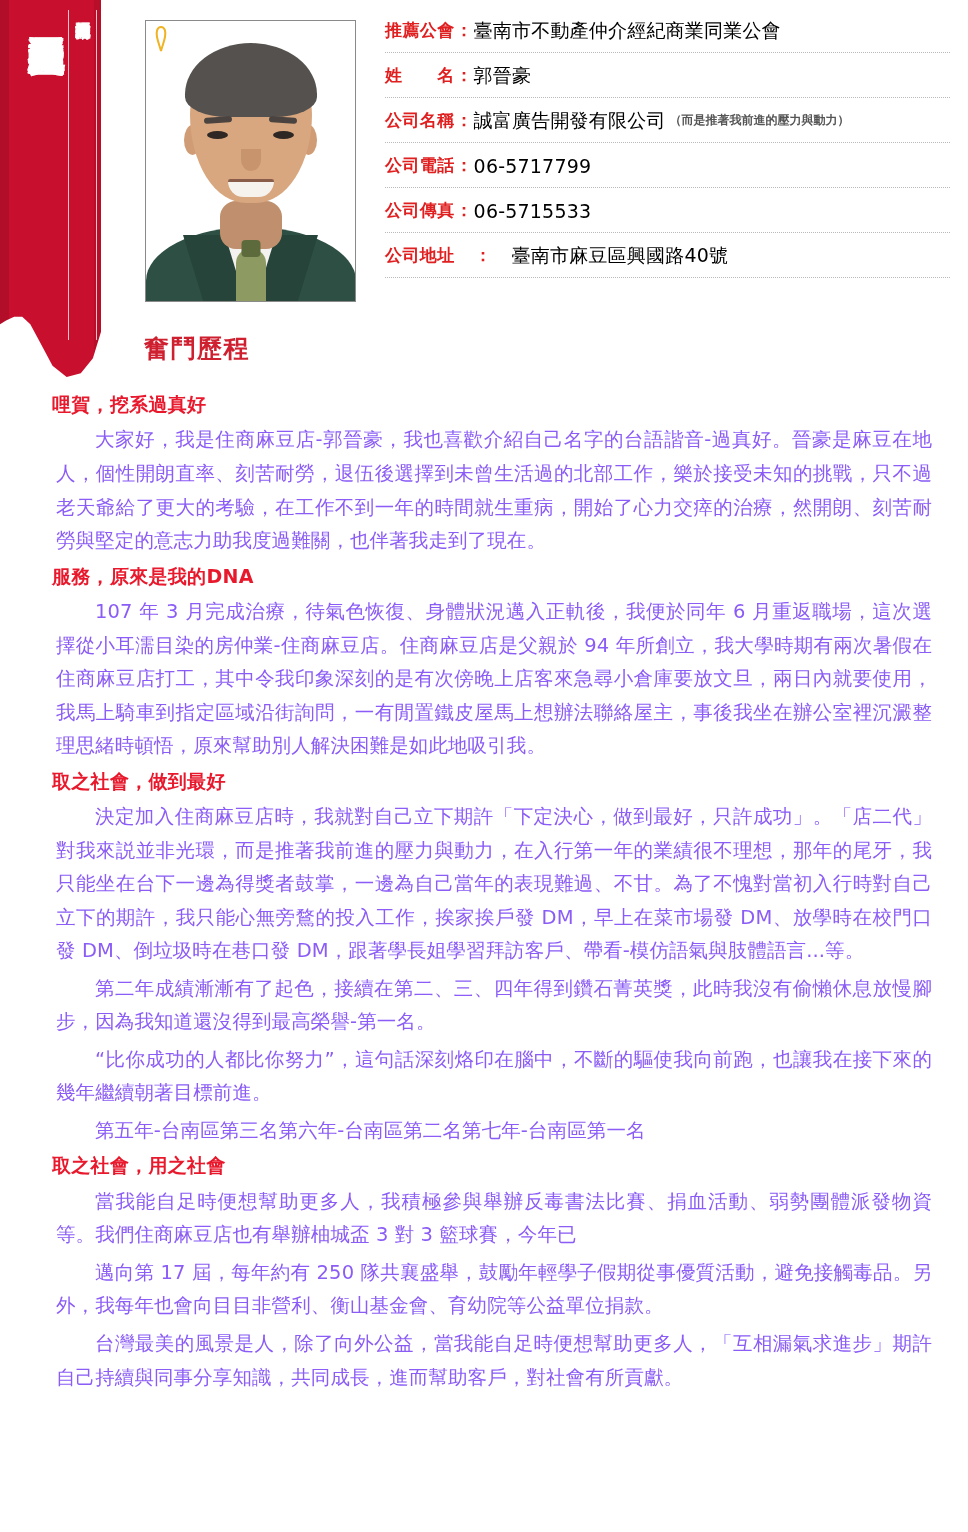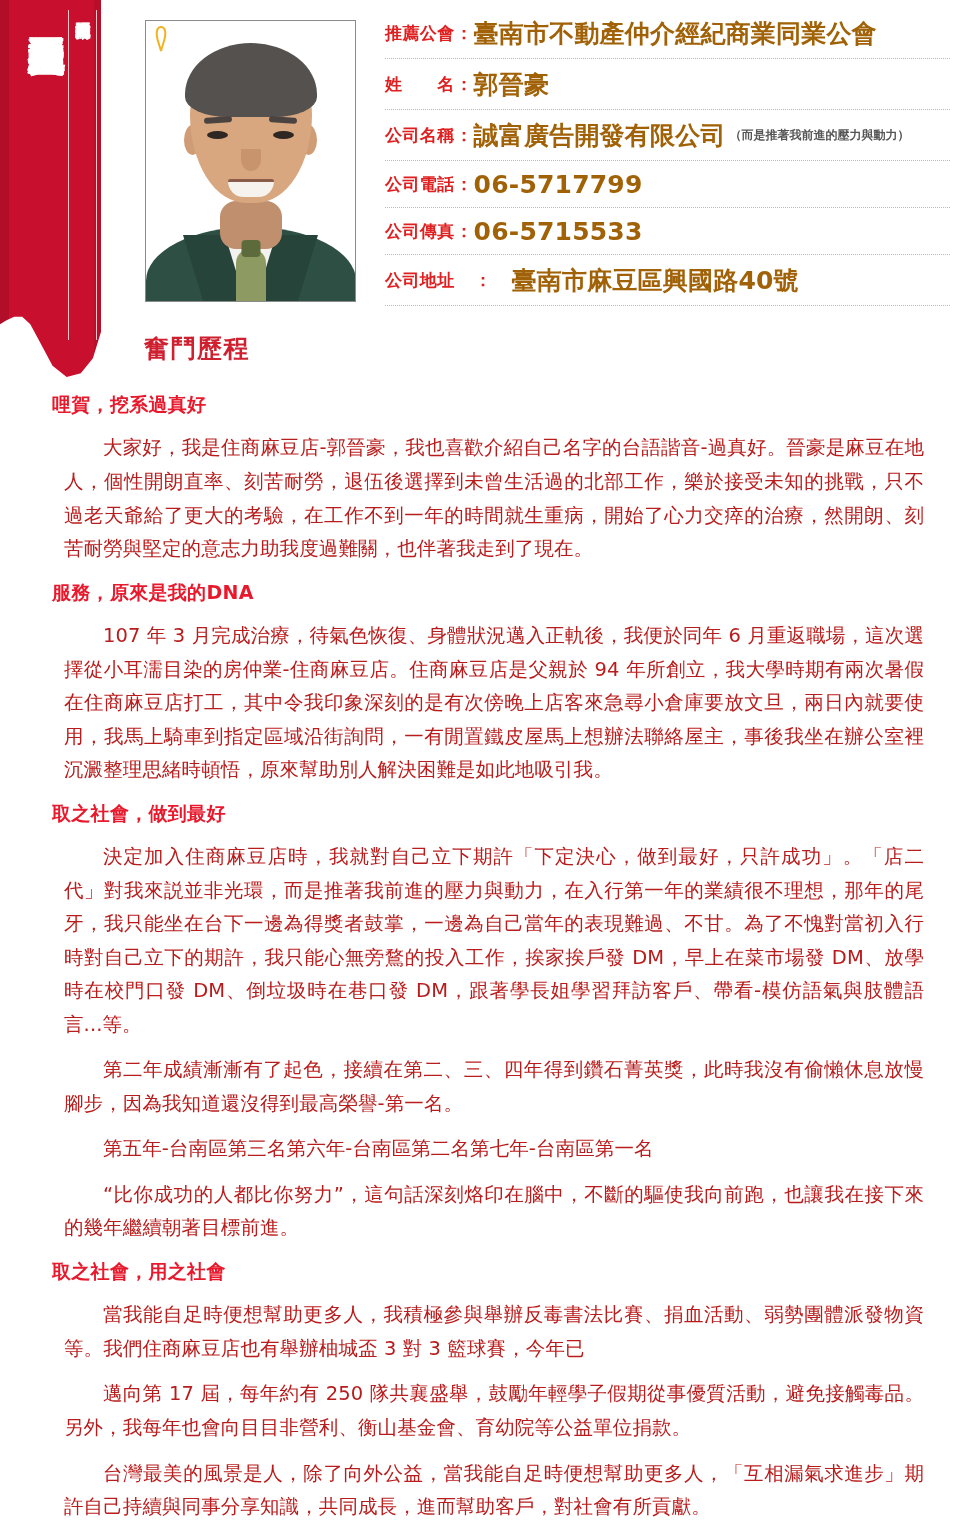--- a/index.html
+++ b/index.html
@@ -258,23 +258,23 @@
     letter-spacing: 0.4px;
   }
   .info-colon {
     color: #e02020;
     font-size: 17px;
     font-weight: 700;
     flex: 0 0 auto;
     padding: 0 1px;
   }
   .info-value {
-    color: #a16207;
-    font-size: 25px;
-    font-weight: 700;
+    color: #000000;
+    font-size: 19px;
+    font-weight: 400;
     flex: 0 1 auto;
     letter-spacing: 0.2px;
   }
   .info-note {
     color: #555555;
     font-size: 12px;
     font-weight: 600;
     padding-left: 4px;
   }
 
@@ -298,24 +298,24 @@
   }
   .h-red {
     color: #e8192c;
     font-size: 19px;
     font-weight: 700;
     line-height: 1.55;
     margin: 0 0 2px 0;
     letter-spacing: 0.3px;
   }
   .para {
-    color: #b91c1c;
+    color: #8b5cf6;
     font-size: 19.5px;
     line-height: 1.72;
-    margin: 12px;
+    margin: 4px;
     text-align: justify;
     text-justify: inter-character;
     letter-spacing: 0.1px;
   }
   .para.indent { text-indent: 2em; }
 </style>
 </head>
 <body>
 
 <div class="ribbon">
@@ -389,21 +389,21 @@
 
   <p class="h-red">哩賀，挖系過真好</p>
   <p class="para indent">大家好，我是住商麻豆店-郭晉豪，我也喜歡介紹自己名字的台語諧音-過真好。晉豪是麻豆在地人，個性開朗直率、刻苦耐勞，退伍後選擇到未曾生活過的北部工作，樂於接受未知的挑戰，只不過老天爺給了更大的考驗，在工作不到一年的時間就生重病，開始了心力交瘁的治療，然開朗、刻苦耐勞與堅定的意志力助我度過難關，也伴著我走到了現在。</p>
 
   <p class="h-red">服務，原來是我的DNA</p>
   <p class="para indent">107 年 3 月完成治療，待氣色恢復、身體狀況邁入正軌後，我便於同年 6 月重返職場，這次選擇從小耳濡目染的房仲業-住商麻豆店。住商麻豆店是父親於 94 年所創立，我大學時期有兩次暑假在住商麻豆店打工，其中令我印象深刻的是有次傍晚上店客來急尋小倉庫要放文旦，兩日內就要使用，我馬上騎車到指定區域沿街詢問，一有閒置鐵皮屋馬上想辦法聯絡屋主，事後我坐在辦公室裡沉澱整理思緒時頓悟，原來幫助別人解決困難是如此地吸引我。</p>
 
   <p class="h-red">取之社會，做到最好</p>
   <p class="para indent">決定加入住商麻豆店時，我就對自己立下期許「下定決心，做到最好，只許成功」。「店二代」對我來説並非光環，而是推著我前進的壓力與動力，在入行第一年的業績很不理想，那年的尾牙，我只能坐在台下一邊為得獎者鼓掌，一邊為自己當年的表現難過、不甘。為了不愧對當初入行時對自己立下的期許，我只能心無旁鶩的投入工作，挨家挨戶發 DM，早上在菜市場發 DM、放學時在校門口發 DM、倒垃圾時在巷口發 DM，跟著學長姐學習拜訪客戶、帶看-模仿語氣與肢體語言...等。</p>
   <p class="para indent">第二年成績漸漸有了起色，接續在第二、三、四年得到鑽石菁英獎，此時我沒有偷懶休息放慢腳步，因為我知道還沒得到最高榮譽-第一名。</p>
+  <p class="para indent">“比你成功的人都比你努力”，這句話深刻烙印在腦中，不斷的驅使我向前跑，也讓我在接下來的幾年繼續朝著目標前進。</p>
   <p class="para indent">第五年-台南區第三名第六年-台南區第二名第七年-台南區第一名</p>
-  <p class="para indent">“比你成功的人都比你努力”，這句話深刻烙印在腦中，不斷的驅使我向前跑，也讓我在接下來的幾年繼續朝著目標前進。</p>
 
   <p class="h-red">取之社會，用之社會</p>
   <p class="para indent">當我能自足時便想幫助更多人，我積極參與舉辦反毒書法比賽、捐血活動、弱勢團體派發物資等。我們住商麻豆店也有舉辦柚城盃 3 對 3 籃球賽，今年已</p>
   <p class="para indent">邁向第 17 屆，每年約有 250 隊共襄盛舉，鼓勵年輕學子假期從事優質活動，避免接觸毒品。另外，我每年也會向目目非營利、衡山基金會、育幼院等公益單位捐款。</p>
   <p class="para indent">台灣最美的風景是人，除了向外公益，當我能自足時便想幫助更多人，「互相漏氣求進步」期許自己持續與同事分享知識，共同成長，進而幫助客戶，對社會有所貢獻。</p>
 
 </div>
 
 </body></html>

